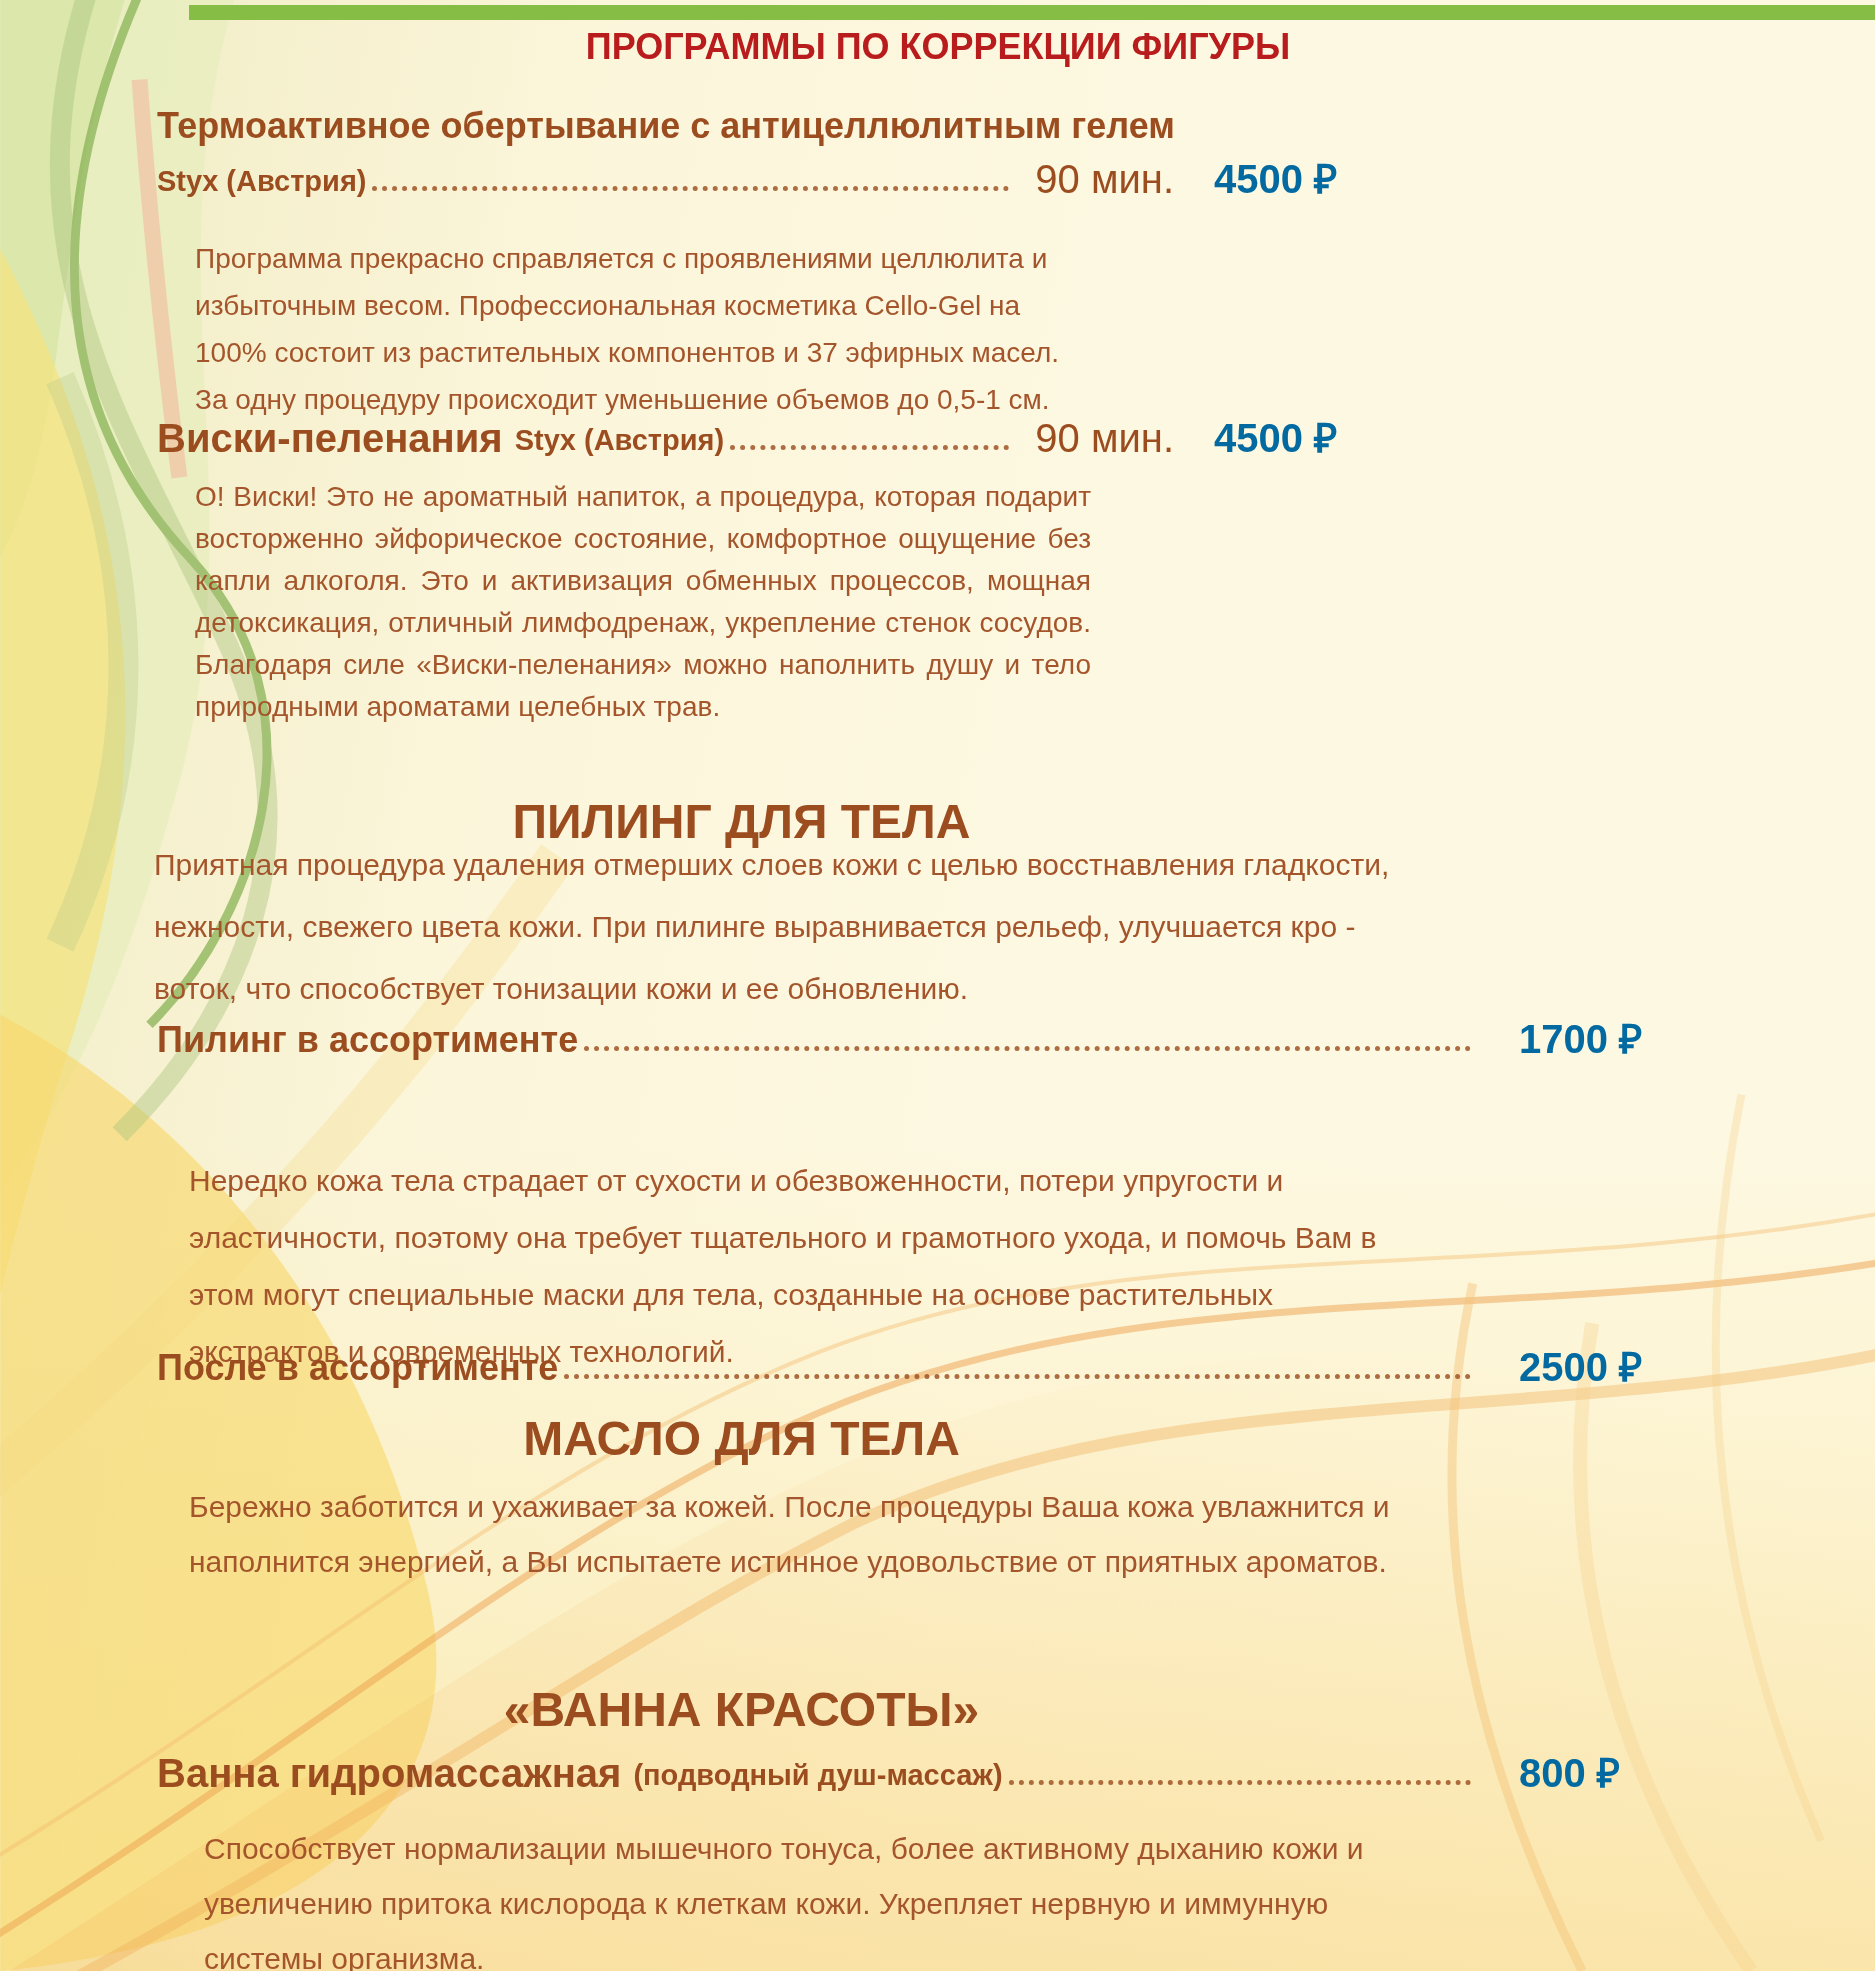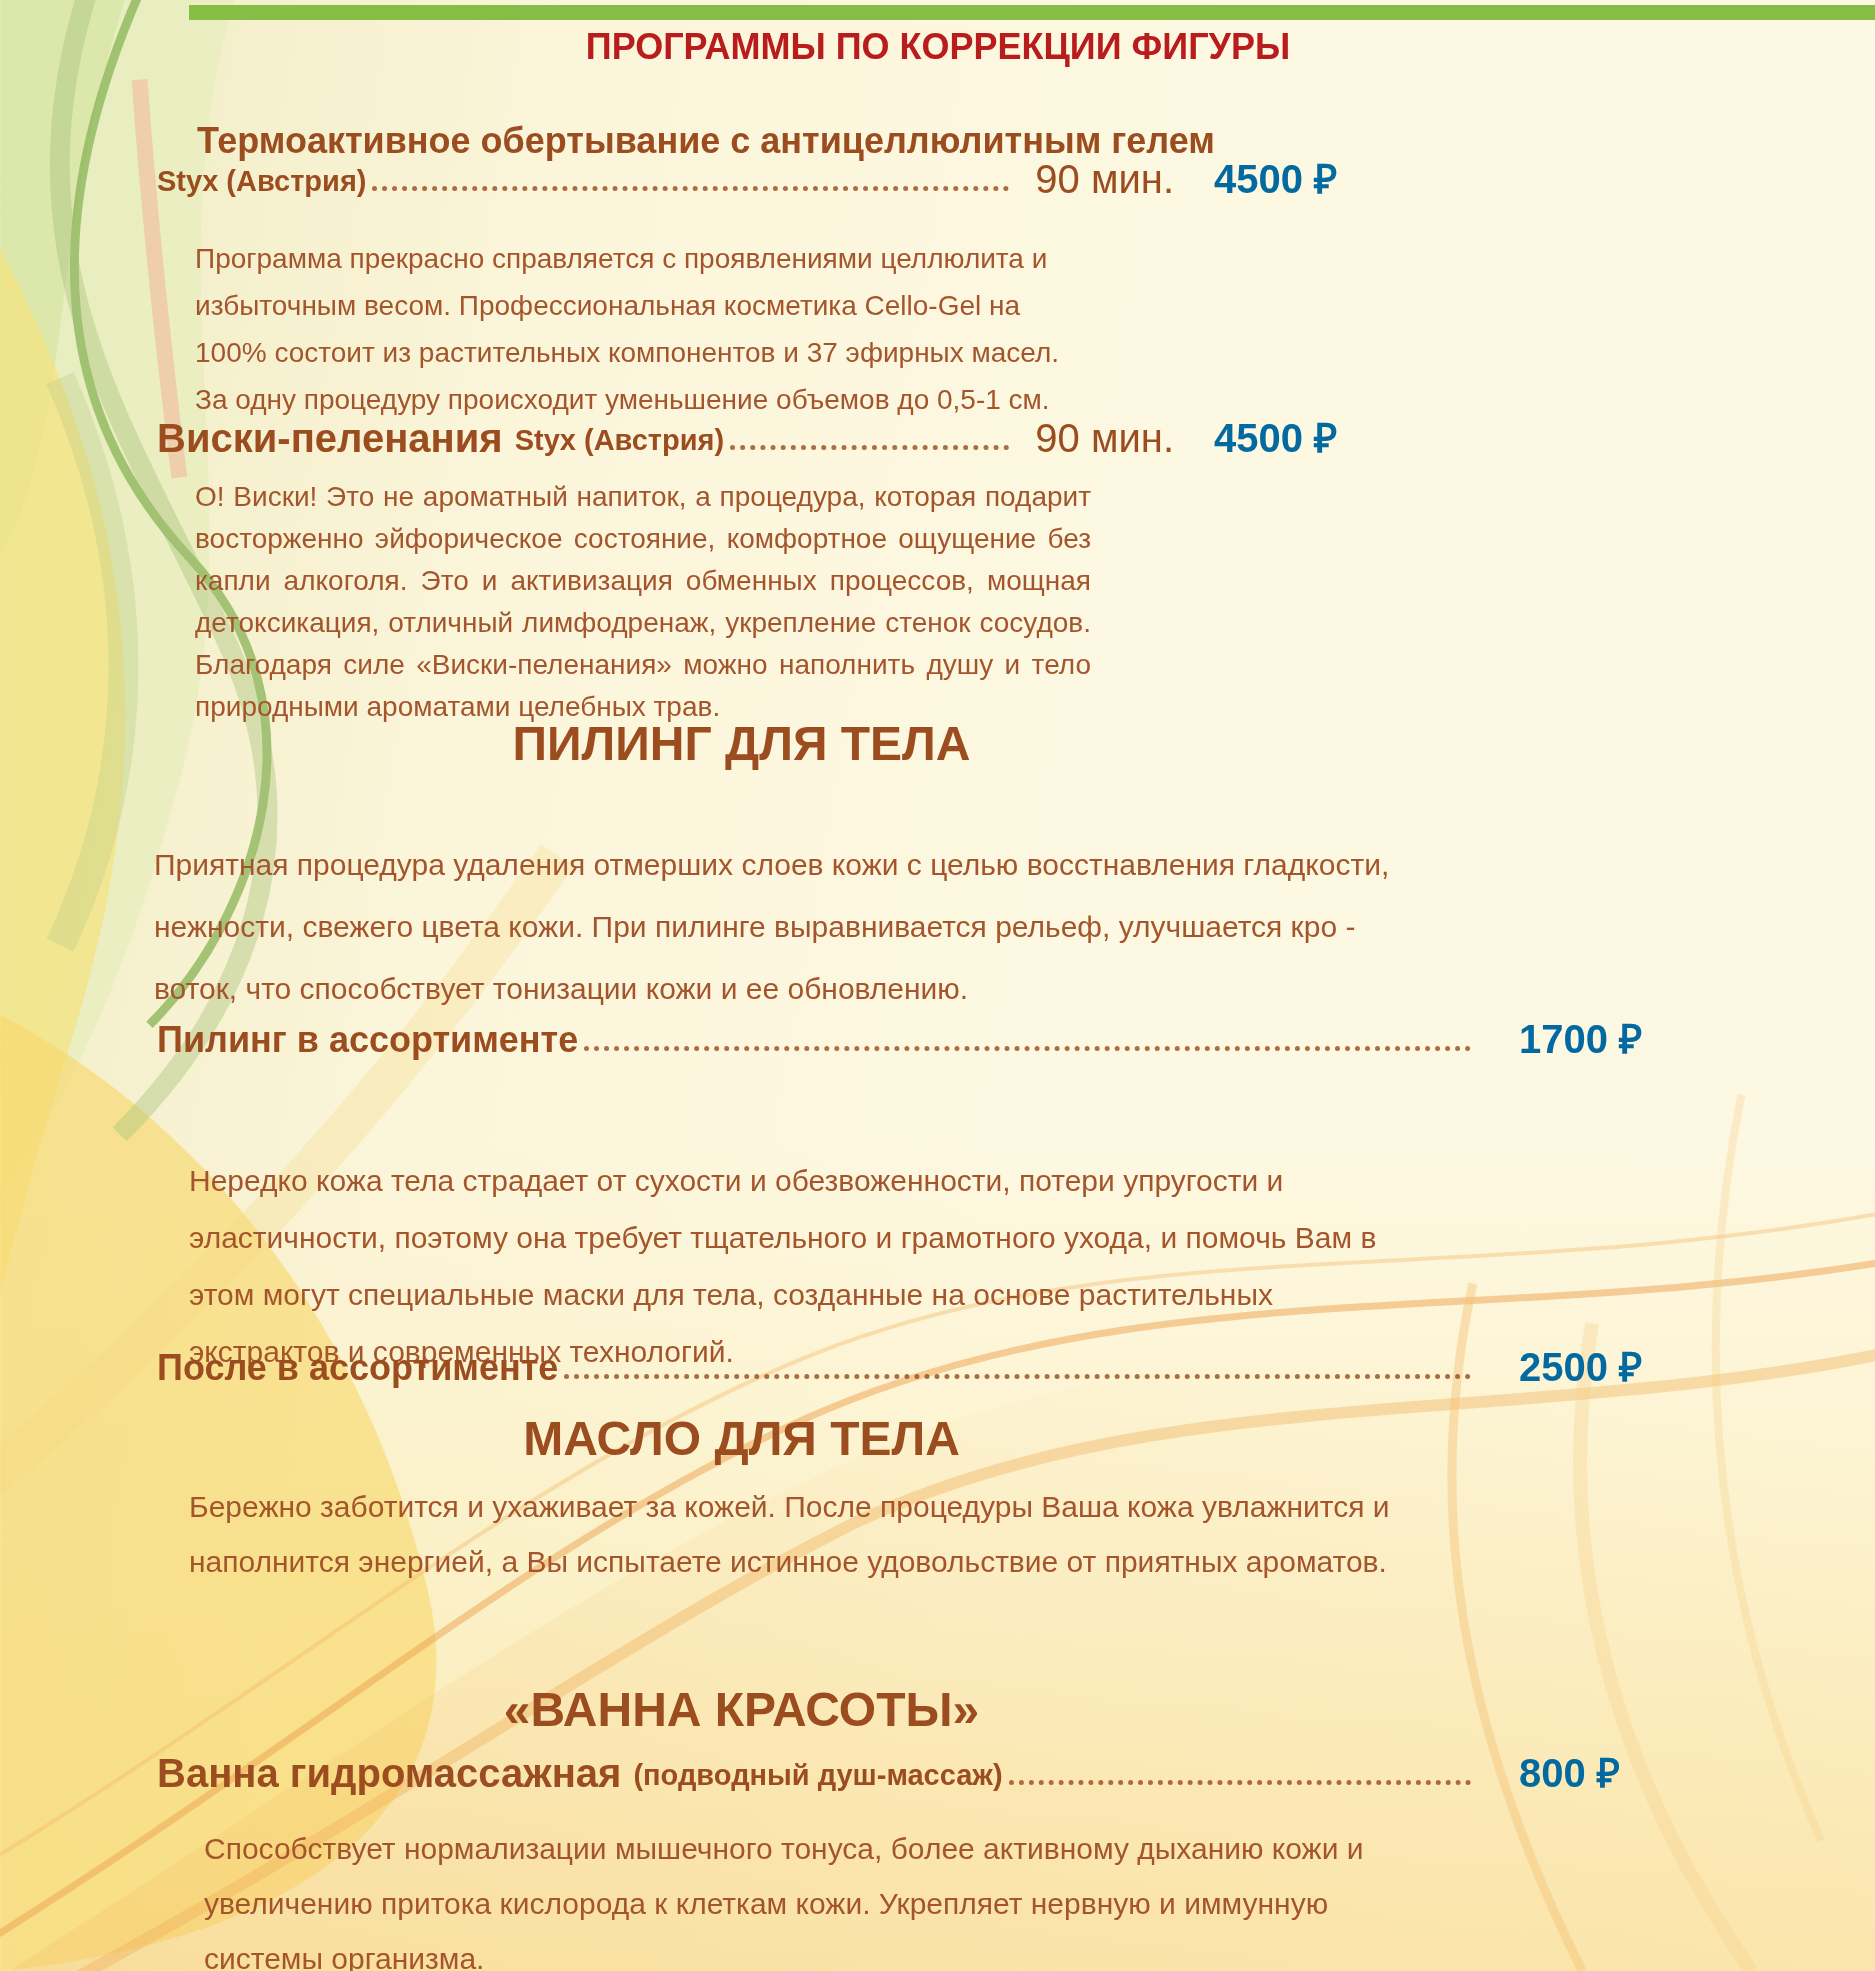--- a/index.html
+++ b/index.html
@@ -11,21 +11,21 @@
   .bg-base{position:absolute;inset:0;
     background:linear-gradient(100deg,#ecefc4 0%,#f4efcb 10%,#fbf5da 26%,#fdf8e1 55%,#fdf8e2 100%);}
   .bg-svg{position:absolute;inset:0;}
   .content{position:absolute;inset:0;color:#9c4d20;}
 
   .green-bar{position:absolute;left:189px;right:0;top:5px;height:15px;background:#86be45;}
 
   .page-title{position:absolute;left:0;top:26px;width:1876px;text-align:center;
     font-size:36px;font-weight:bold;color:#b91c1c;}
 
-  .svc-name{position:absolute;left:157px;top:120px;font-size:36px;font-weight:bold;white-space:nowrap;margin-left:40px;}
+  .svc-name{position:absolute;left:157px;top:105px;font-size:36px;font-weight:bold;white-space:nowrap;}
 
   .row{position:absolute;display:flex;align-items:flex-end;white-space:nowrap;}
   .row-a{left:157px;top:157px;width:1184px;}
   .row-b{left:157px;top:416px;width:1184px;}
   .row-c{left:157px;top:1017px;width:1536px;}
   .row-d{left:157px;top:1345px;width:1536px;}
   .row-e{left:157px;top:1616px;width:1536px;}
   .row-f{left:157px;top:1751px;width:1536px;}
 
   .label-lg{font-size:40px;font-weight:bold;line-height:44px;}
@@ -41,21 +41,21 @@
   .desc{position:absolute;color:#a4552b;}
   .desc-1{left:195px;top:235px;width:896px;font-size:28px;line-height:47px;}
   .desc-2{left:195px;top:476px;width:896px;font-size:28px;line-height:42px;text-align:justify;}
   .desc-peeling{left:154px;top:834px;width:1284px;font-size:30px;line-height:62px;}
   .desc-wrap{left:189px;top:1152px;width:1239px;font-size:30px;line-height:57px;}
   .desc-oil{left:189px;top:1479px;width:1249px;font-size:30px;line-height:55px;}
   .desc-bath{left:204px;top:1821px;width:1249px;font-size:30px;line-height:55px;}
 
   .sec-head{position:absolute;left:0;width:1483px;text-align:center;
     font-size:48px;font-weight:bold;color:#9c4d20;white-space:nowrap;}
-  .sec-head-1{top:716px;}
+  .sec-head-1{top:794px;}
   .sec-head-2{top:1083px;}
   .sec-head-3{top:1411px;}
   .sec-head-4{top:1682px;}
 </style>
 </head>
 <body>
 
 <div class="bg-base"></div>
 
 <svg class="bg-svg" width="1876" height="1971" viewBox="0 0 1885 1981" xmlns="http://www.w3.org/2000/svg">

